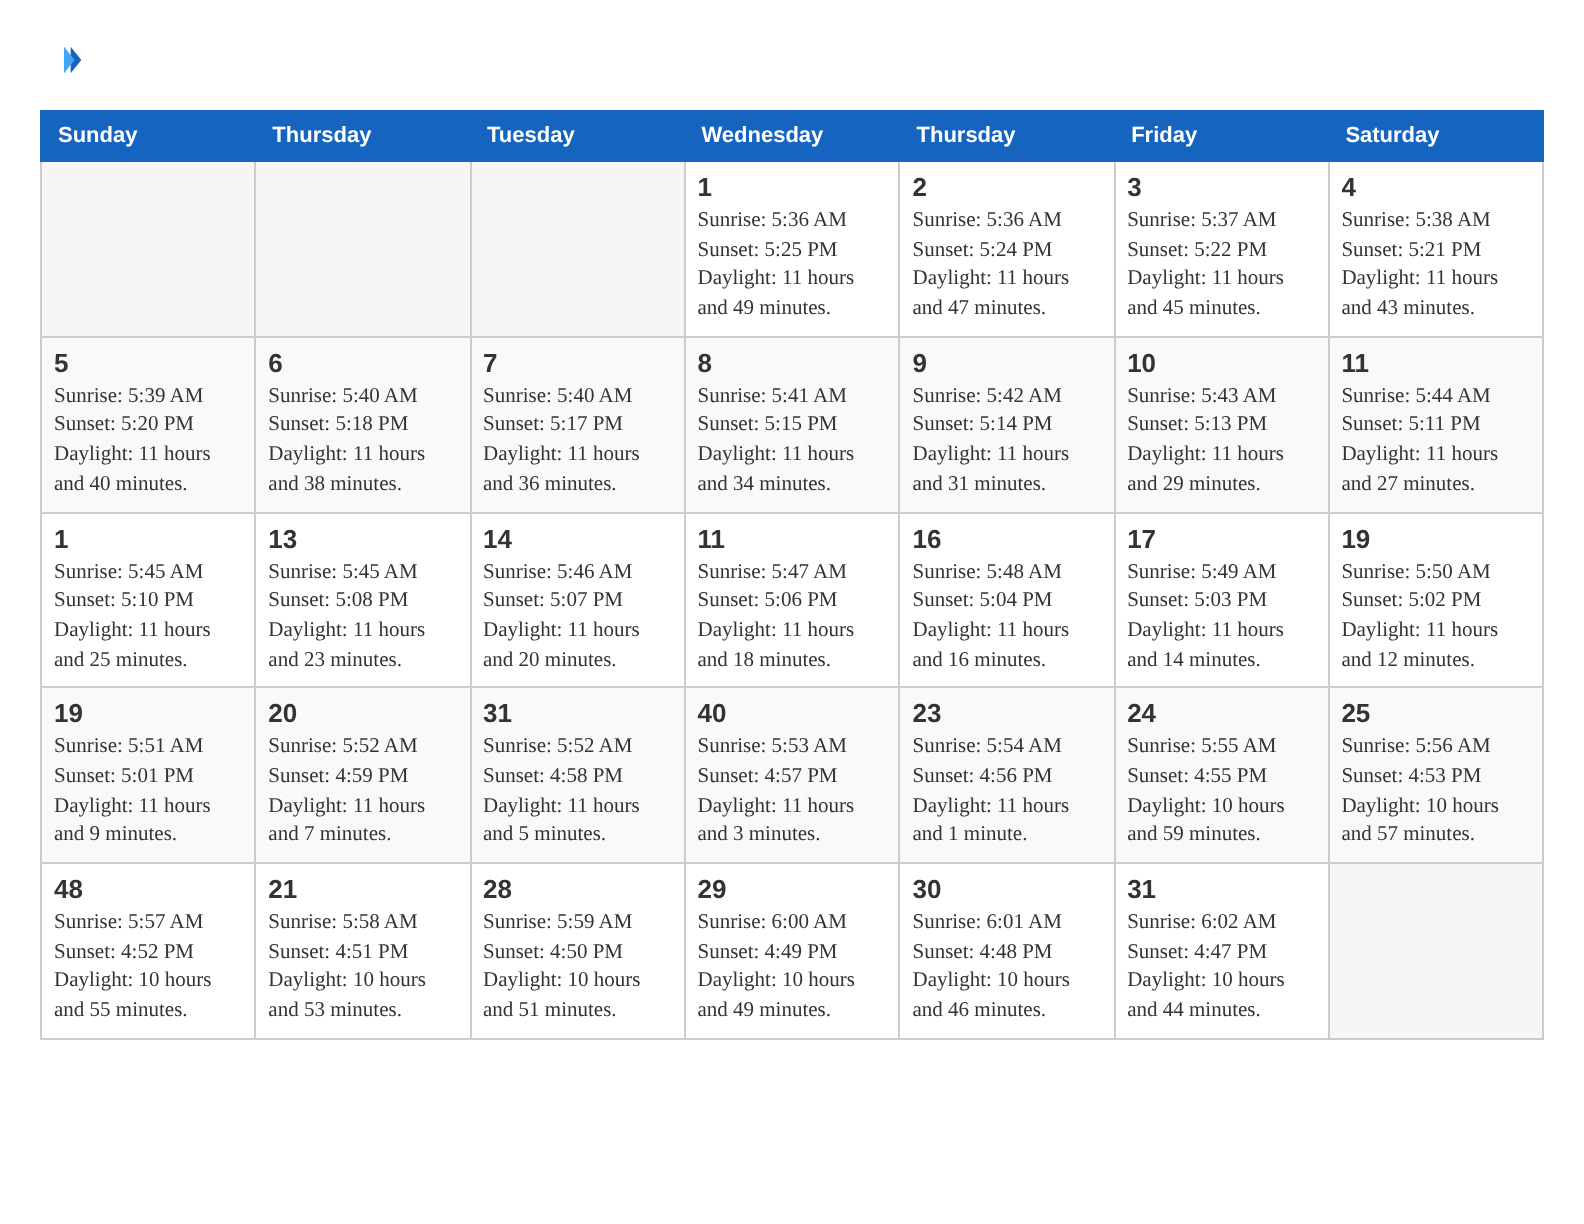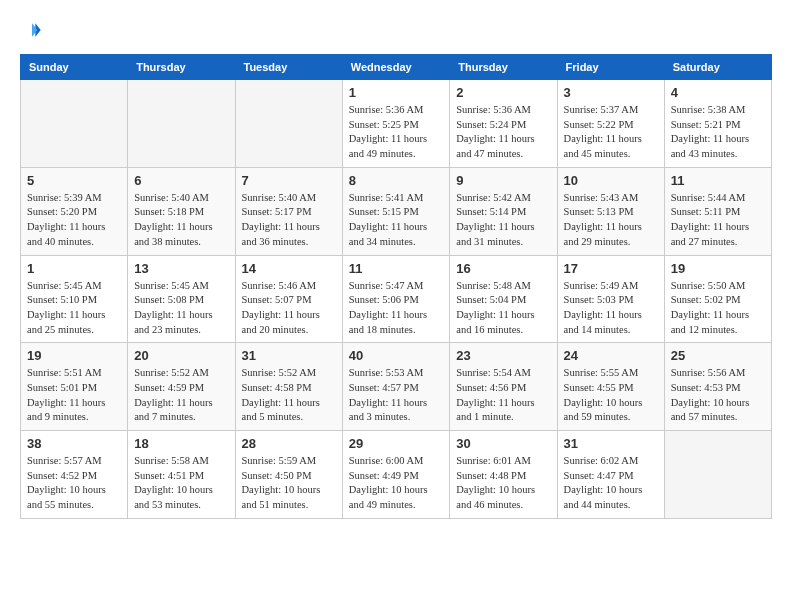--- a/index.html
+++ b/index.html
@@ -226,25 +226,25 @@
           <div class="day-num">24</div>
           <div class="day-info">Sunrise: 5:55 AM<br>Sunset: 4:55 PM<br>Daylight: 10 hours and 59 minutes.</div>
         </td>
         <td>
           <div class="day-num">25</div>
           <div class="day-info">Sunrise: 5:56 AM<br>Sunset: 4:53 PM<br>Daylight: 10 hours and 57 minutes.</div>
         </td>
       </tr>
       <tr>
         <td>
-          <div class="day-num">38</div>
+          <div class="day-num">48</div>
           <div class="day-info">Sunrise: 5:57 AM<br>Sunset: 4:52 PM<br>Daylight: 10 hours and 55 minutes.</div>
         </td>
         <td>
-          <div class="day-num">18</div>
+          <div class="day-num">21</div>
           <div class="day-info">Sunrise: 5:58 AM<br>Sunset: 4:51 PM<br>Daylight: 10 hours and 53 minutes.</div>
         </td>
         <td>
           <div class="day-num">28</div>
           <div class="day-info">Sunrise: 5:59 AM<br>Sunset: 4:50 PM<br>Daylight: 10 hours and 51 minutes.</div>
         </td>
         <td>
           <div class="day-num">29</div>
           <div class="day-info">Sunrise: 6:00 AM<br>Sunset: 4:49 PM<br>Daylight: 10 hours and 49 minutes.</div>
         </td>

